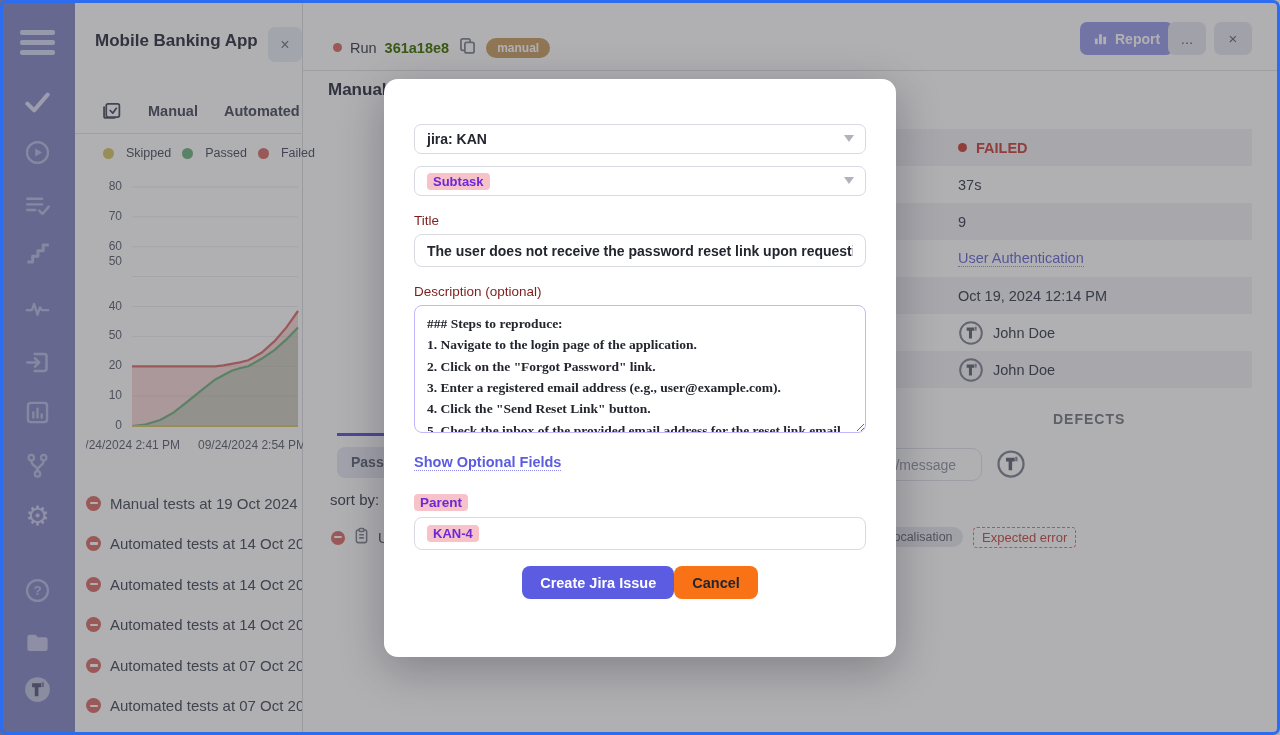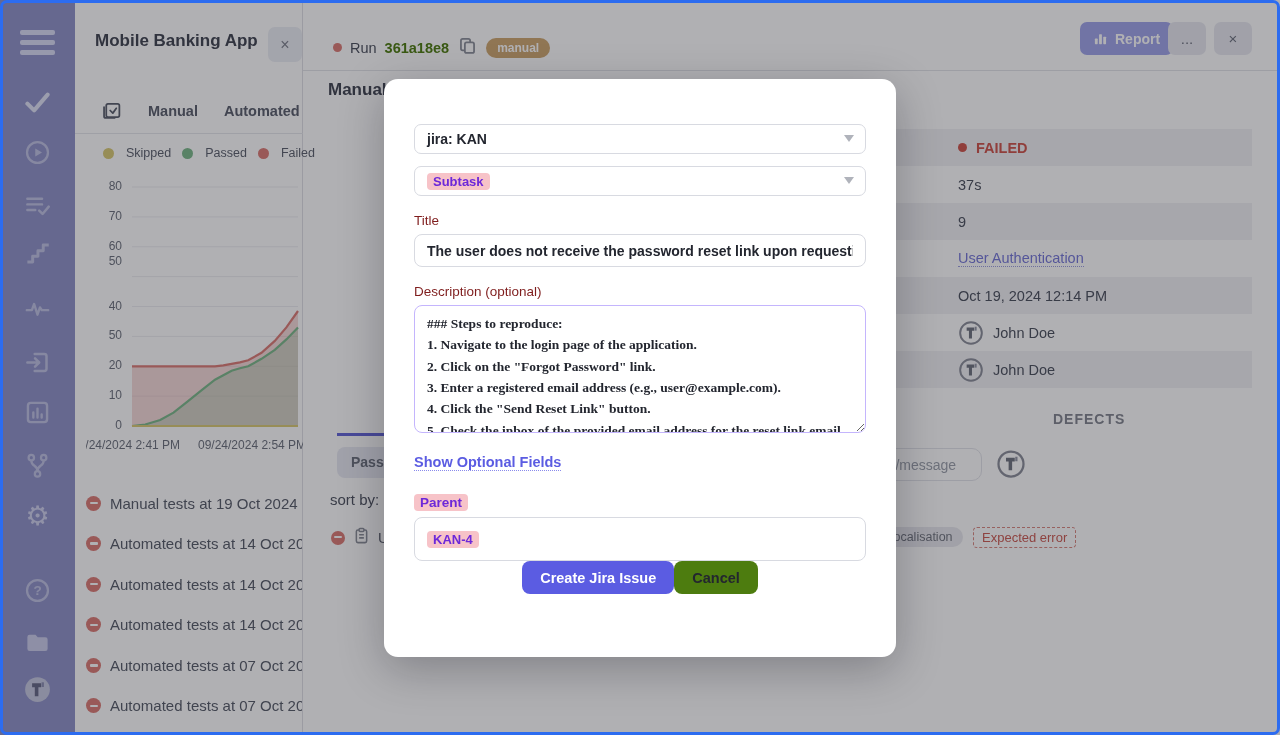--- a/index.html
+++ b/index.html
@@ -115,26 +115,26 @@
   .pink-chip { background:#f7c3c8; border-radius:4px; padding:1px 6px; font-size:13px; font-weight:700; color:#6d28d9; }
   .field-label { margin-top:17px; font-size:13.5px; color:#7f1d1d; }
   .field-label-wrap { margin-top:22px; }
   .title-input { margin-top:6px; width:100%; height:33px; border:1px solid #d8dae1; border-radius:8px;
     padding:0 12px; font-size:14px; font-weight:700; color:#23262f; font-family:inherit; }
   .desc-area { margin-top:6px; width:100%; height:128px; border:1px solid #c4b5fd; border-radius:8px;
     padding:7px 12px; font-size:13.5px; font-weight:700; color:#23262f; line-height:1.58;
     font-family:Liberation Serif, serif; resize:vertical; overflow:hidden; }
   .show-optional { display:inline-block; margin-top:17px; font-size:14.5px; font-weight:700;
     color:#5b5ce2; text-decoration:none; border-bottom:1.5px dotted #8a8bec; cursor:pointer; }
-  .parent-box { margin-top:6px; width:100%; height:44px; border:1px solid #d8dae1; border-radius:8px;
+  .parent-box { margin-top:6px; width:100%; height:33px; border:1px solid #d8dae1; border-radius:8px;
     display:flex; align-items:center; padding:0 12px; }
-  .modal-btns { display:flex; justify-content:center; }
+  .modal-btns { margin-top:16px; display:flex; justify-content:center; }
   .btn-primary { background:#5b5ce2; color:#fff; border:none; border-radius:8px; height:33px;
     padding:0 18px; font-size:14.5px; font-weight:700; cursor:pointer; font-family:inherit; }
-  .btn-light { background:#4d7c0f; color:#23262f; border:none; border-radius:8px; height:33px;
+  .btn-light { background:#f97316; color:#23262f; border:none; border-radius:8px; height:33px;
     padding:0 18px; font-size:14.5px; font-weight:700; cursor:pointer; font-family:inherit; }
 </style>
 </head>
 <body>
 
 <div class="app">
 
   <nav class="sidebar">
     <div class="hamburger">
         <span></span>

